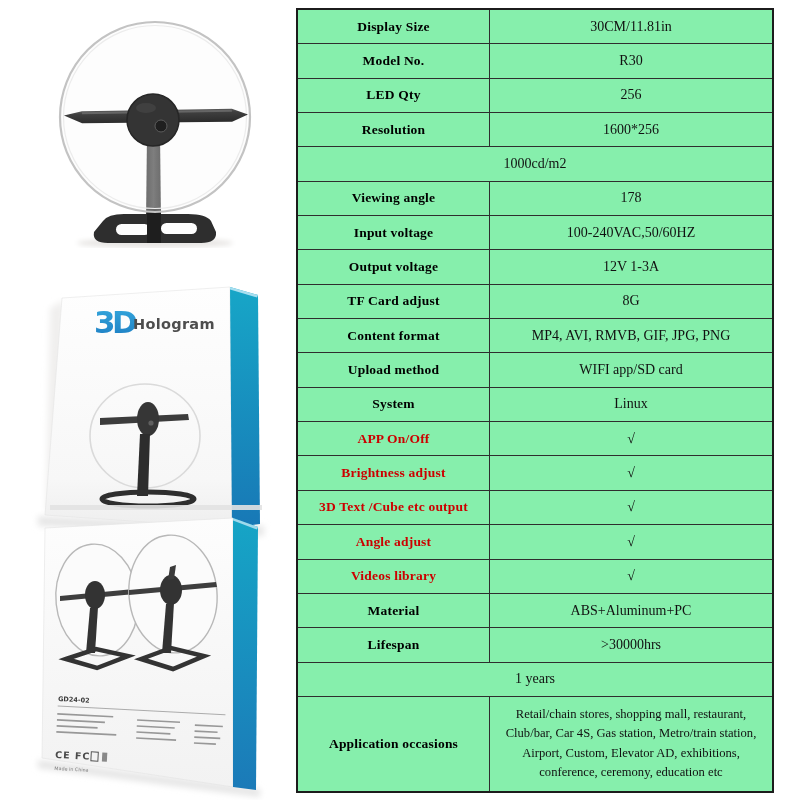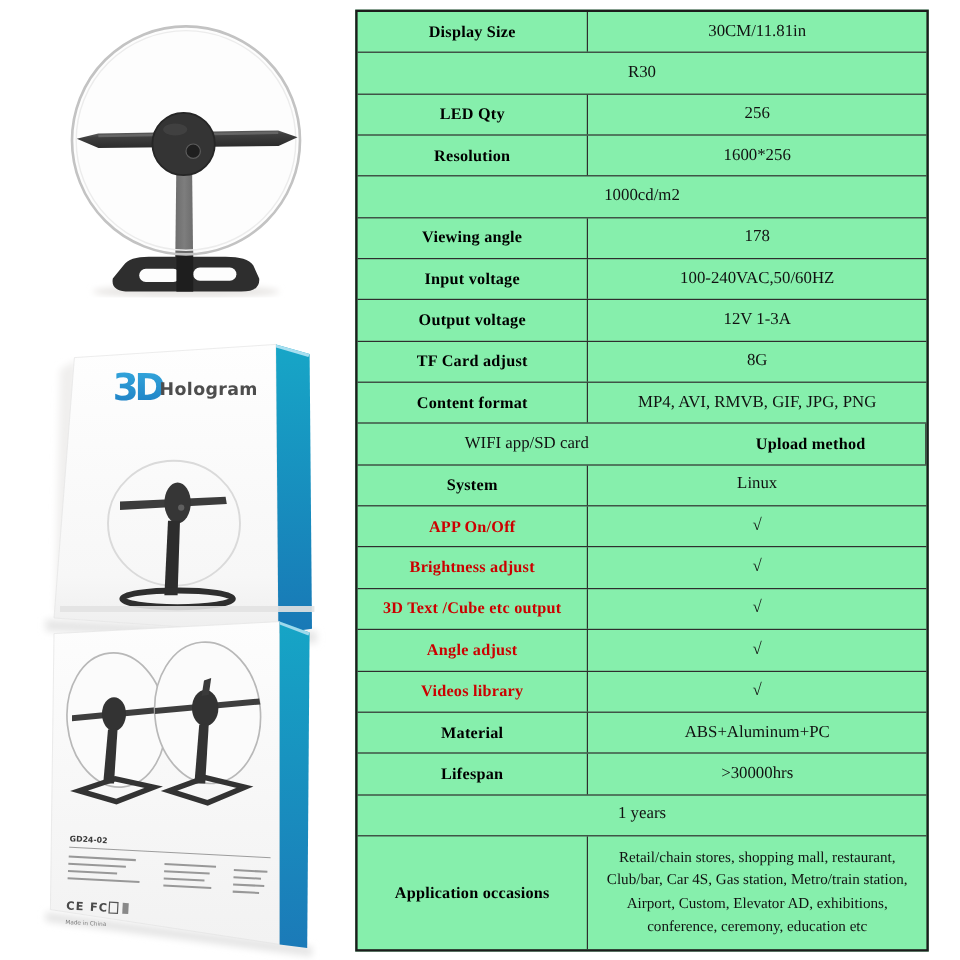--- a/index.html
+++ b/index.html
@@ -187,20 +187,21 @@
       </g>
     </svg>
   </div>
 
   <div class="spec-table">
     <div class="trow">
         <div class="cell label">Display Size</div>
         <div class="cell value">30CM/11.81in</div>
       </div>
     <div class="trow">
+        <div class="cell label">Model No.</div>
         <div class="cell value">R30</div>
       </div>
     <div class="trow">
         <div class="cell label">LED Qty</div>
         <div class="cell value">256</div>
       </div>
     <div class="trow">
         <div class="cell label">Resolution</div>
         <div class="cell value">1600*256</div>
       </div>
@@ -221,22 +222,22 @@
       </div>
     <div class="trow">
         <div class="cell label">TF Card adjust</div>
         <div class="cell value">8G</div>
       </div>
     <div class="trow">
         <div class="cell label">Content format</div>
         <div class="cell value">MP4, AVI, RMVB, GIF, JPG, PNG</div>
       </div>
     <div class="trow">
+        <div class="cell label">Upload method</div>
         <div class="cell value">WIFI app/SD card</div>
-        <div class="cell label">Upload method</div>
       </div>
     <div class="trow">
         <div class="cell label">System</div>
         <div class="cell value">Linux</div>
       </div>
     <div class="trow red">
         <div class="cell label">APP On/Off</div>
         <div class="cell value">√</div>
       </div>
     <div class="trow red">

